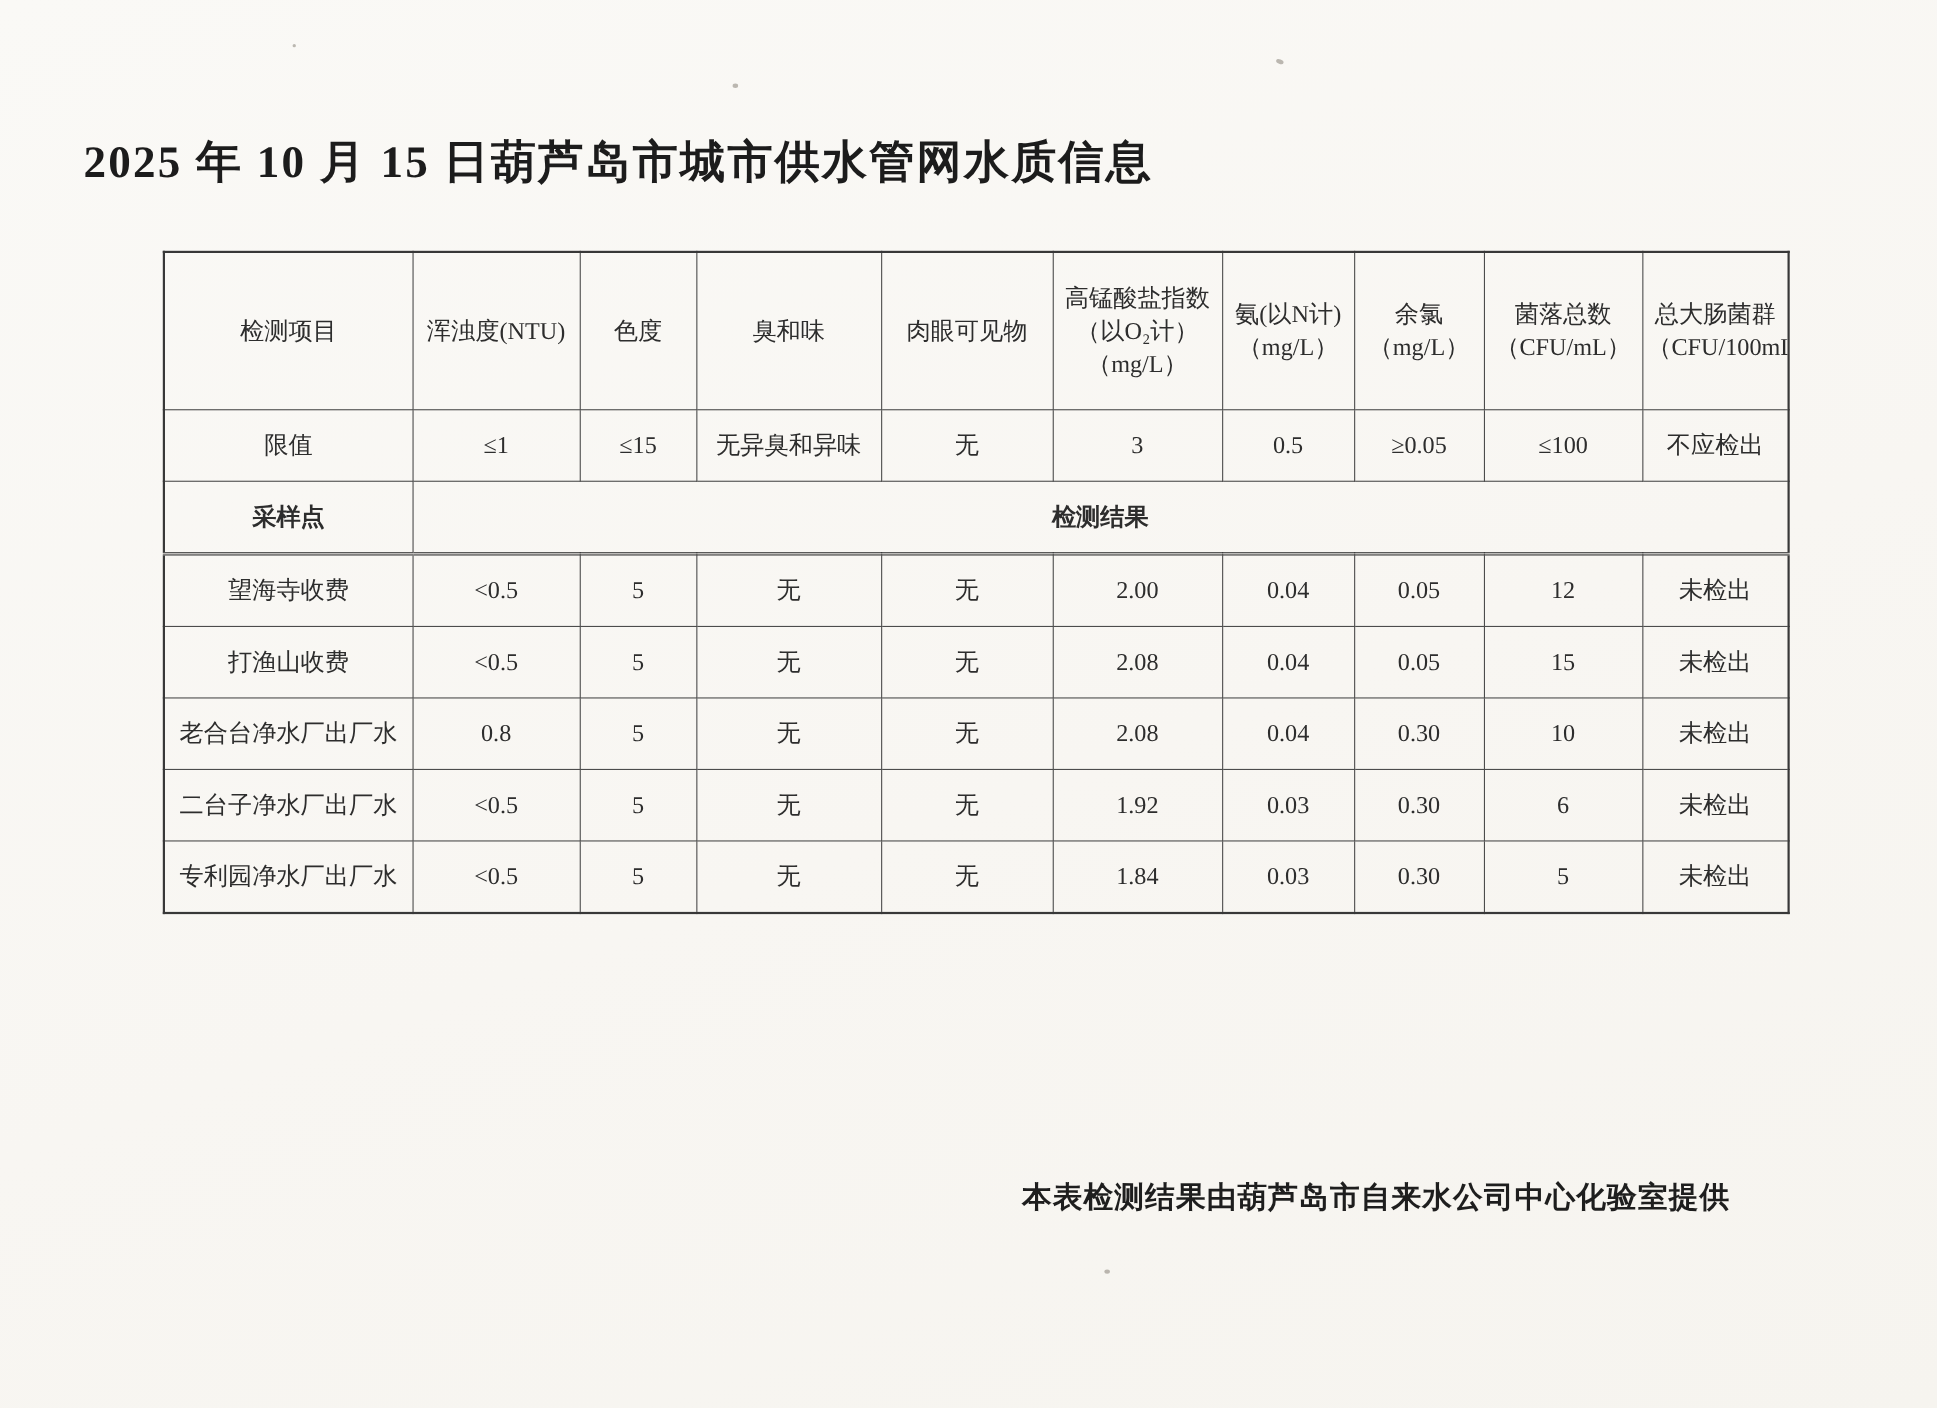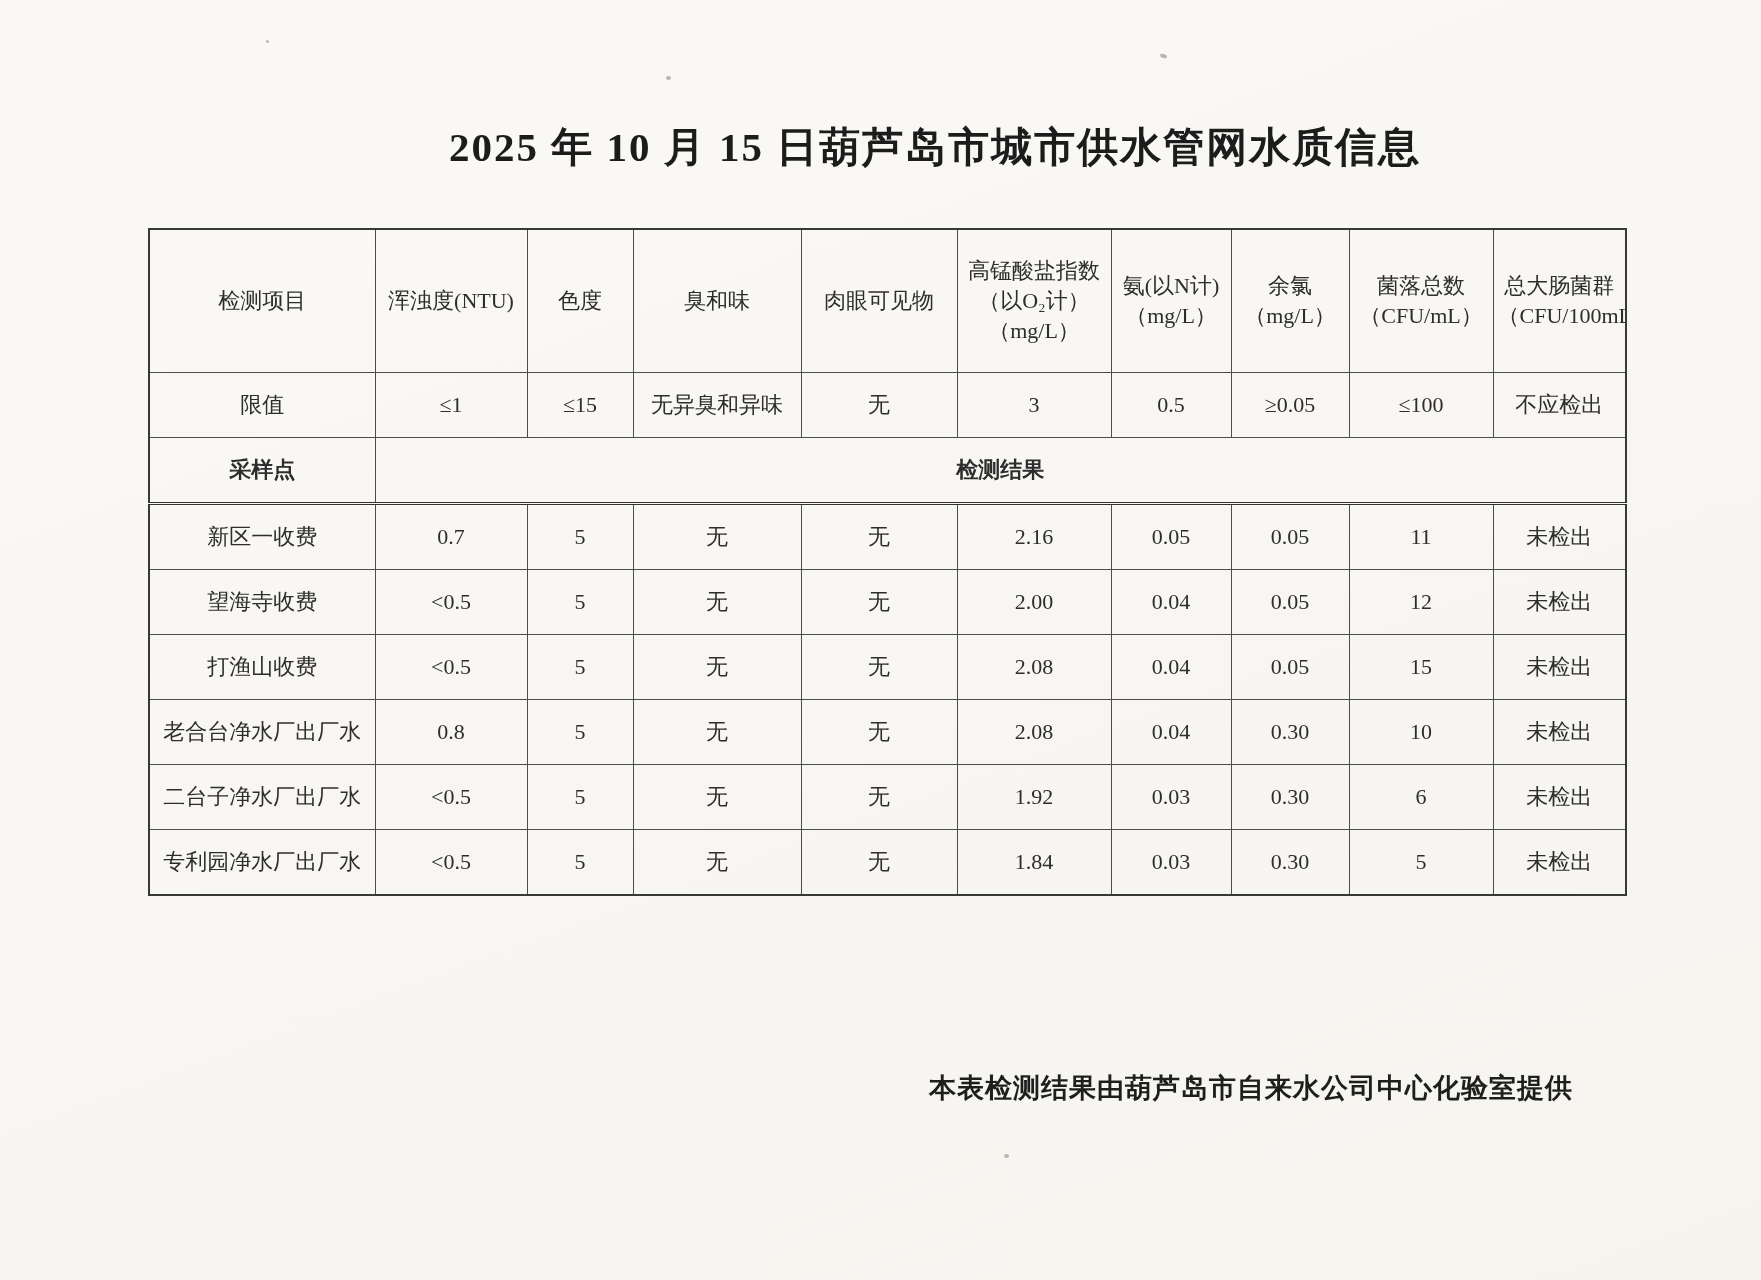--- a/index.html
+++ b/index.html
@@ -14,22 +14,21 @@
     font-family: "Liberation Serif", "DejaVu Serif", serif;
     color: #262626;
     overflow: hidden;
   }
   .page-title {
     position: absolute;
     top: 120px;
     left: 0;
     width: 100%;
     box-sizing: border-box;
-    padding-left: 109px;
-    text-align: center;
+    padding-left: 76px;
     font-size: 41px;
     font-weight: bold;
     letter-spacing: 2px;
     color: #1c1c1c;
   }
   table.quality-table {
     position: absolute;
     top: 228px;
     left: 148px;
     width: 1477px;
@@ -130,32 +129,20 @@
       <td>≤100</td>
       <td>不应检出</td>
     </tr>
 
     <tr class="sampling-row">
       <td>采样点</td>
       <td colspan="9">检测结果</td>
     </tr>
 
 
-    <tr class="data-row">
-      <td>新区一收费</td>
-      <td>0.7</td>
-      <td>5</td>
-      <td>无</td>
-      <td>无</td>
-      <td>2.16</td>
-      <td>0.05</td>
-      <td>0.05</td>
-      <td>11</td>
-      <td>未检出</td>
-    </tr>
 
     <tr class="data-row">
       <td>望海寺收费</td>
       <td>&lt;0.5</td>
       <td>5</td>
       <td>无</td>
       <td>无</td>
       <td>2.00</td>
       <td>0.04</td>
       <td>0.05</td>

